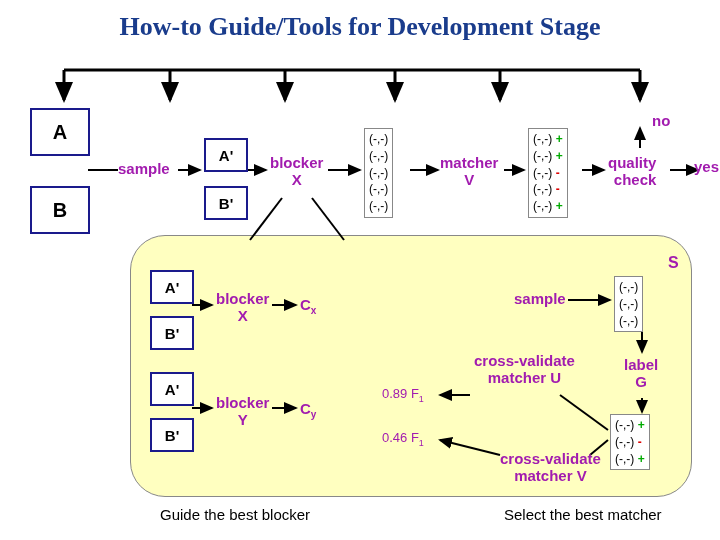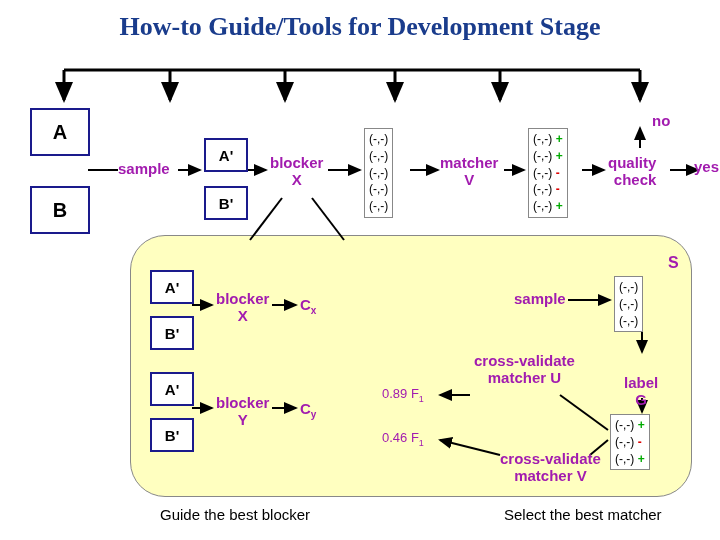--- a/index.html
+++ b/index.html
@@ -175,21 +175,21 @@
 <div class="box" style="left:150px; top:418px; width:40px; height:30px; font-size:15px;">B'</div>
 <div class="label" style="left:216px; top:394px; font-size:15px; white-space:pre; text-align:center;">blocker
 Y</div>
 <div class="label" style="left:300px; top:400px; font-size:15px;"><span>C</span><sub style="font-size:10px;">y</sub></div>
 
 <div class="label" style="left:668px; top:254px; font-size:16px;">S</div>
 <div class="label" style="left:514px; top:290px; font-size:15px;">sample</div>
 <div class="pairbox" style="left:614px; top:276px;">(-,-)
 (-,-)
 (-,-)</div>
-<div class="label" style="left:624px; top:356px; font-size:15px; white-space:pre; text-align:center;margin-top:18px;">label
+<div class="label" style="left:624px; top:356px; font-size:15px; white-space:pre; text-align:center;">label
 G</div>
 <div class="pairbox" style="left: 610px; top: 414px; white-space: pre;" id="signed3">(-,-) <span class="plus">+</span>
 (-,-) <span class="minus">-</span>
 (-,-) <span class="plus">+</span></div>
 
 <div class="label" style="left:474px; top:352px; font-size:15px; white-space:pre; text-align:center;">cross-validate
 matcher U</div>
 <div class="label" style="left:500px; top:450px; font-size:15px; white-space:pre; text-align:center;">cross-validate
 matcher V</div>
 

